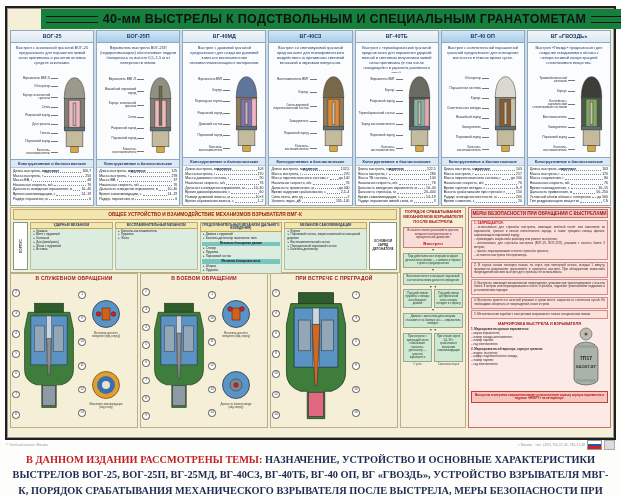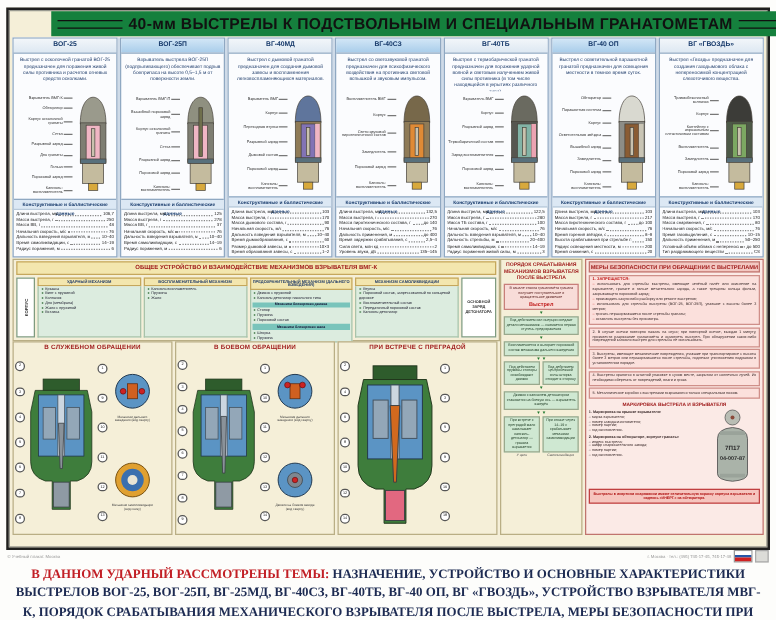--- a/index.html
+++ b/index.html
@@ -1038,15 +1038,15 @@
       <span class="flag">
           <i class="fw"></i>
           <i class="fb"></i>
           <i class="fr"></i>
         </span>
       <span class="emb"></span>
     </div>
   </div>
 
   <div class="caption">
-    <span class="cap-lead">В ДАННОМ УДАРНЫЙ РАССМОТРЕНЫ ТЕМЫ:</span><span class="cap-body">НАЗНАЧЕНИЕ, УСТРОЙСТВО И ОСНОВНЫЕ ХАРАКТЕРИСТИКИ ВЫСТРЕЛОВ ВОГ-25, ВОГ-25П, ВГ-25МД, ВГ-40СЗ, ВГ-40ТБ, ВГ-40 ОП, ВГ «ГВОЗДЬ», УСТРОЙСТВО ВЗРЫВАТЕЛЯ МВГ-К, ПОРЯДОК СРАБАТЫВАНИЯ МЕХАНИЧЕСКОГО ВЗРЫВАТЕЛЯ ПОСЛЕ ВЫСТРЕЛА, МЕРЫ БЕЗОПАСНОСТИ ПРИ ОБРАЩЕНИИ С ВЫСТРЕЛАМИ...</span>
+    <span class="cap-lead">В ДАННОМ ИЗДАНИИ РАССМОТРЕНЫ ТЕМЫ:</span><span class="cap-body">НАЗНАЧЕНИЕ, УСТРОЙСТВО И ОСНОВНЫЕ ХАРАКТЕРИСТИКИ ВЫСТРЕЛОВ ВОГ-25, ВОГ-25П, ВГ-25МД, ВГ-40СЗ, ВГ-40ТБ, ВГ-40 ОП, ВГ «ГВОЗДЬ», УСТРОЙСТВО ВЗРЫВАТЕЛЯ МВГ-К, ПОРЯДОК СРАБАТЫВАНИЯ МЕХАНИЧЕСКОГО ВЗРЫВАТЕЛЯ ПОСЛЕ ВЫСТРЕЛА, МЕРЫ БЕЗОПАСНОСТИ ПРИ ОБРАЩЕНИИ С ВЫСТРЕЛАМИ...</span>
   </div>
 </div>
 
 </body></html>

